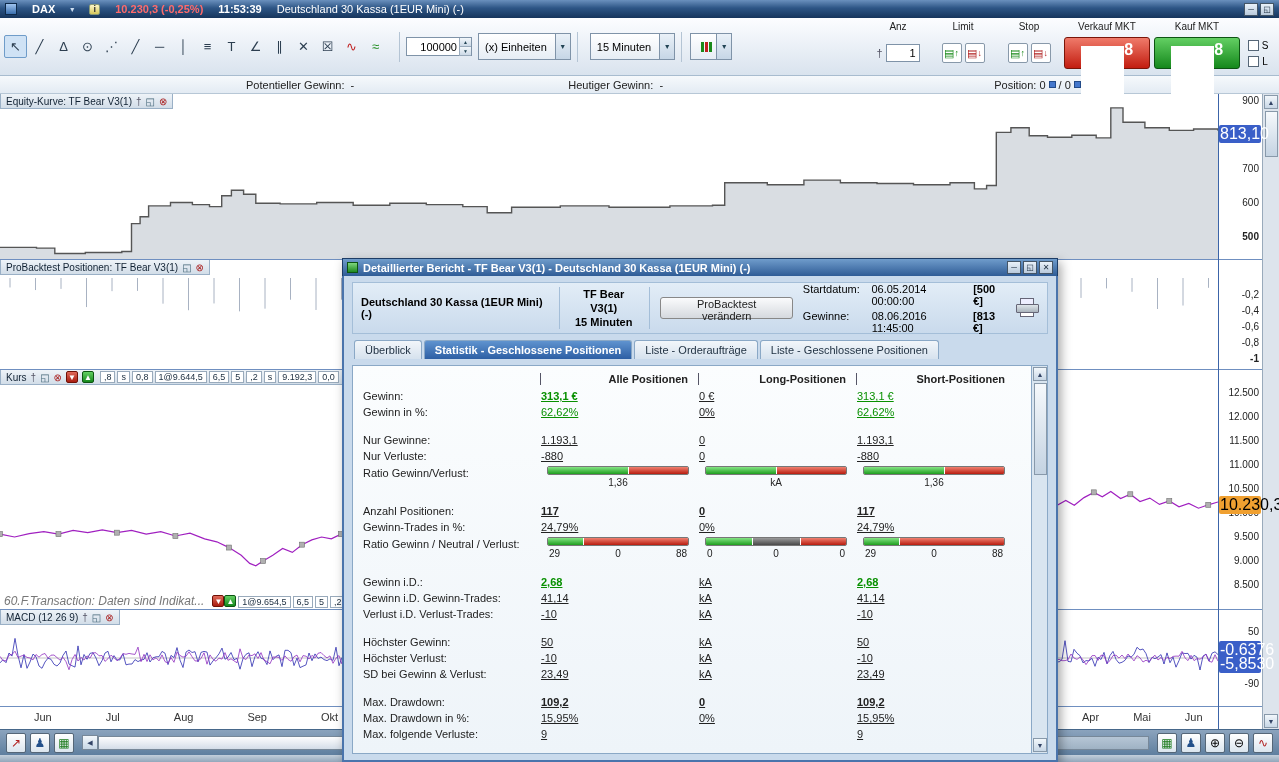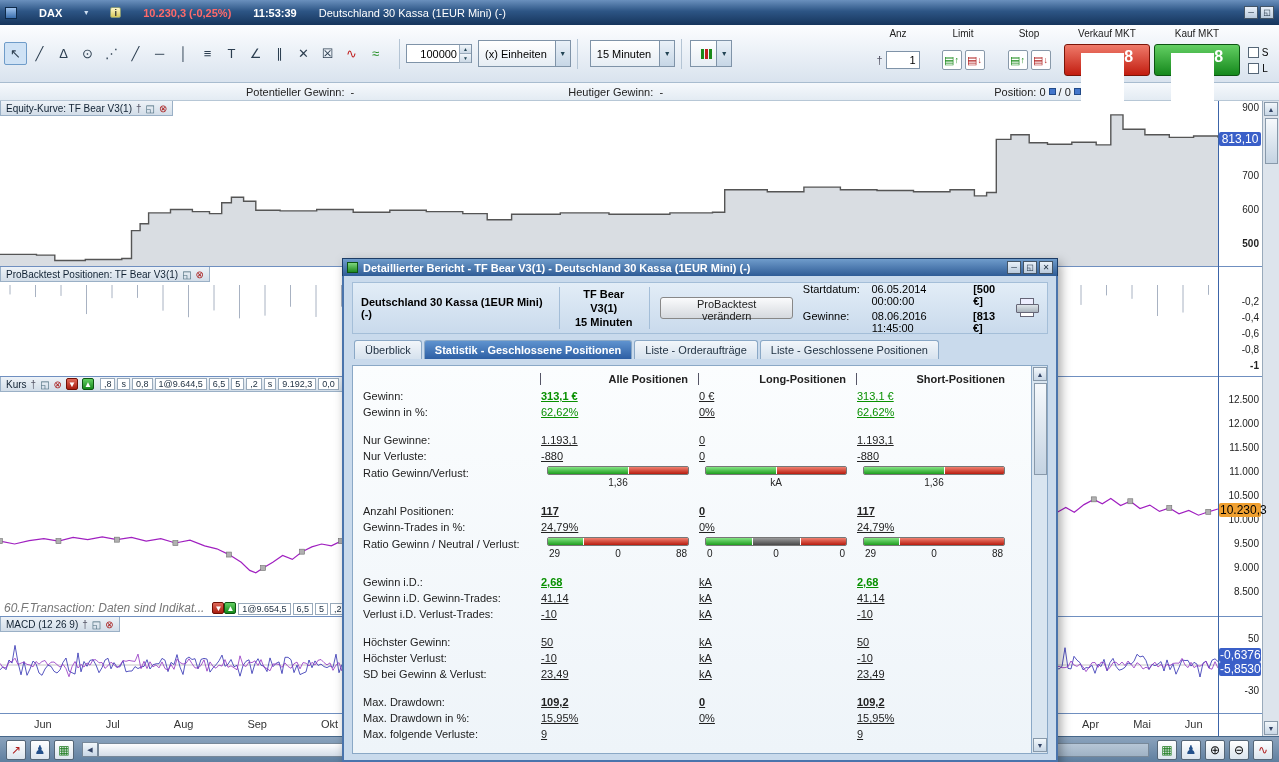--- a/index.html
+++ b/index.html
@@ -1,20 +1,20 @@
 <!DOCTYPE html>
 <html><head>
 <meta charset="utf-8">
 <style>
 *{margin:0;padding:0;box-sizing:border-box;font-family:"Liberation Sans",sans-serif;}
 body{background:#667;}
 .app{width:1279px;height:762px;position:relative;background:#eef2f6;overflow:hidden;font-size:11px;}
 
 
-.titlebar{height:25px;display:flex;align-items:center;gap:22px;padding:0 5px;
+.titlebar{height:18px;display:flex;align-items:center;gap:15px;padding:0 5px;
  background:linear-gradient(#6a90bd 0%,#2d5585 45%,#16355c 100%);color:#fff;}
 .titlebar .appicon{width:12px;height:12px;background:linear-gradient(#9fc4ef,#3a6fae);border:1px solid #0e2a4a;}
 .titlebar .sym{font-weight:bold;}
 .titlebar .dd-arrow{font-size:8px;color:#cfe0f2;}
 .titlebar .infoico{width:11px;height:11px;background:linear-gradient(#fdf7c8,#d7c85a);color:#333;border:1px solid #897;
  font-size:9px;font-weight:bold;display:flex;align-items:center;justify-content:center;border-radius:2px;}
 .titlebar .price{color:#ff6a6a;font-weight:bold;}
 .titlebar .time{font-weight:bold;}
 .titlebar .winbtns{margin-left:auto;display:flex;gap:2px;}
 .titlebar .wb{width:14px;height:13px;background:linear-gradient(#e9f1f9,#b9cadc);border:1px solid #456;
@@ -97,21 +97,21 @@
 #months-right{left:1082px;gap:17px;}
 .mgrp span{margin-right:0;}
 #months-left span{margin-right:27px;} #months-right span{margin-right:17px;}
 
 
 .axiscol{width:44px;border-left:1px solid #3c64a8;font-size:10px;color:#222;background:#fff;
  display:flex;flex-direction:column;}
 .axsec{position:relative;border-bottom:1px solid #6f8fc0;}
 .axlabel{position:absolute;right:3px;white-space:nowrap;}
 .axlabel.b{font-weight:bold;}
-.axbadge{position:absolute;left:0px;right:1px;text-align:center;border-radius:2px;font-size:12px;z-index:4;
+.axbadge{position:absolute;left:0px;right:1px;text-align:center;border-radius:2px;font-size:16px;z-index:4;
  padding:0 1px;}
 .badge-blue{background:#3a5fc8;color:#fff;}
 .badge-orange{background:#f0a030;color:#000;}
 
 
 .vscroll{width:17px;background:#dde4ec;border-left:1px solid #9ab;display:flex;flex-direction:column;align-items:center;padding:1px;}
 .vs-btn{width:14px;height:14px;background:linear-gradient(#f2f7fb,#c8d7e6);border:1px solid #89a;color:#346;
  font-size:7px;display:flex;align-items:center;justify-content:center;cursor:pointer;}
 .vs-thumb{width:13px;height:46px;background:linear-gradient(#f6f9fc,#c4d3e2);border:1px solid #89a;margin-top:2px;cursor:grab;}
 .vs-fill{flex:1;}
@@ -482,21 +482,21 @@
           <div class="axlabel" style="top: 112.992px;">10.500</div>
           <div class="axlabel" style="top: 136.992px;">10.000</div>
           <div class="axlabel" style="top: 160.992px;">9.500</div>
           <div class="axlabel" style="top: 184.992px;">9.000</div>
           <div class="axlabel" style="top: 208.992px;">8.500</div>
           <div class="axbadge badge-orange" style="top: 125.938px;">10.230,3</div>
         </div>
       <div class="axsec" style="height:97px;">
           <div class="axlabel" style="top: 15.9032px;">50</div>
           <div class="axlabel" style="top: 41.9785px;">0</div>
-          <div class="axlabel" style="top: 68.0538px;">-30</div>
+          <div class="axlabel" style="top: 68.0538px;">-90</div>
           <div class="axbadge badge-blue" style="top: 30.5054px;">-0,6376</div>
           <div class="axbadge badge-blue" style="top: 45.0293px;">-5,8530</div>
         </div>
       <div class="axsec" style="height:22px;border-bottom:none;"></div>
     </div>
 
     <div class="vscroll">
       <div class="vs-btn">▲</div>
       <div class="vs-thumb"></div>
       <div class="vs-fill"></div>

